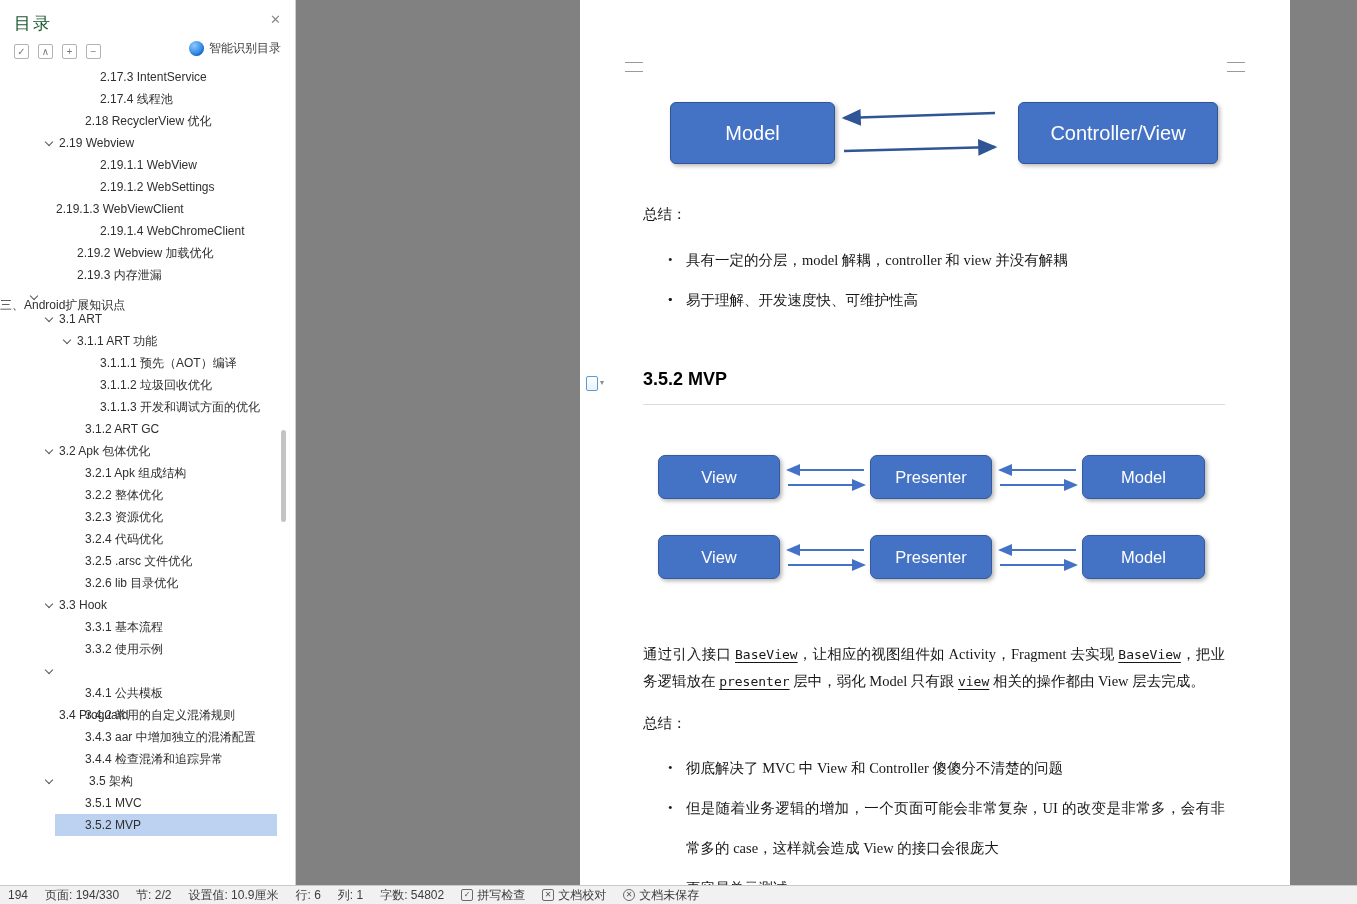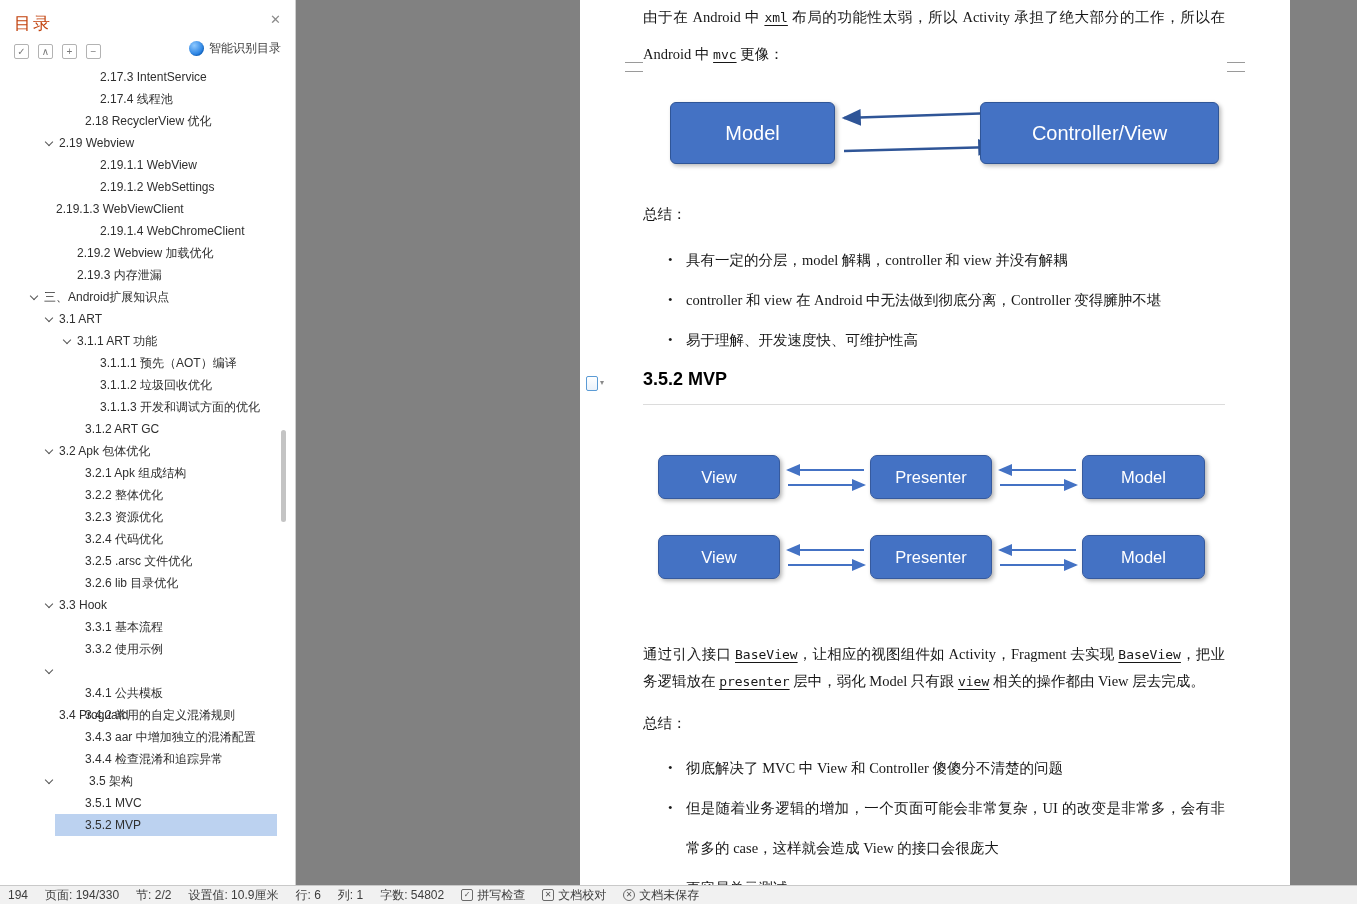--- a/index.html
+++ b/index.html
@@ -2,21 +2,21 @@
 <html><head>
 <meta charset="utf-8">
 <style>
   html,body{margin:0;padding:0;}
   body{font-family:"Liberation Sans",sans-serif;background:#555;}
   .app{position:relative;width:1357px;height:904px;background:#818181;overflow:hidden;}
 
   
   .sidebar{position:absolute;left:0;top:0;width:295px;height:885px;background:#ffffff;border-right:1px solid #cfcfcf;z-index:3;}
   .sb-header{position:relative;height:36px;padding:12px 14px 0;box-sizing:border-box;}
-  .sb-title{font-size:17px;color:#c2410c;letter-spacing:2px;}
+  .sb-title{font-size:17px;color:#14532d;letter-spacing:2px;}
   .sb-close{position:absolute;right:14px;top:12px;font-size:13px;color:#8a8a8a;cursor:pointer;}
   .sb-tools{position:relative;height:26px;padding:4px 14px 0;box-sizing:border-box;display:flex;align-items:center;}
   .icon-box{width:15px;height:15px;border:1px solid #b3b3b3;border-radius:2px;color:#7a7a7a;font-size:10px;line-height:13px;text-align:center;margin-right:9px;box-sizing:border-box;}
   .smart{position:absolute;right:14px;top:4px;display:flex;align-items:center;gap:5px;font-size:12px;color:#3f3f3f;}
   .ai-dot{width:15px;height:15px;border-radius:50%;background:radial-gradient(circle at 35% 30%,#8ec9ff,#1d7ae0 70%);box-shadow:inset -1px -1px 1px rgba(0,0,0,.15);}
   .toc-tree{position:absolute;top:66px;left:0;right:0;bottom:0;overflow:hidden;}
   .toc-item{position:relative;height:22px;line-height:22px;font-size:12px;color:#2f2f2f;white-space:nowrap;margin-right:18px;cursor:default;}
   .toc-item.sel{background:linear-gradient(to right,transparent 0 55px,#BCD2F0 55px 100%);}
   .toc-label{display:inline-block;}
   .chev{position:absolute;top:7px;width:9px;height:9px;}
@@ -36,21 +36,21 @@
   .bullet{position:relative;line-height:40px;padding-left:18px;text-align:justify;}
   .dot{position:absolute;left:0;top:0;font-size:13px;}
 
   .crop{position:absolute;width:18px;height:10px;border-top:1.6px solid #9a9a9a;border-bottom:1.6px solid #9a9a9a;box-sizing:border-box;}
 
   
   .mvc-diagram{position:absolute;left:63px;top:100px;width:582px;height:70px;}
   .mvc-arrows{position:absolute;left:0;top:0;}
   .mvc-box{position:absolute;top:2px;height:62px;background:#4472C4;border:1px solid #2f5597;border-radius:6px;color:#fff;display:flex;align-items:center;justify-content:center;font-family:"Liberation Sans",sans-serif;font-size:20px;box-shadow:2px 2px 4px rgba(0,0,0,.28);box-sizing:border-box;}
   .mvc-b1{left:27px;width:165px;}
-  .mvc-b2{left:337px;width:239px;text-align:center;}
+  .mvc-b2{left:375px;width:200px;text-align:center;}
 
   
   .anchor-icon{position:absolute;left:6px;top:376px;display:flex;align-items:flex-start;gap:2px;}
   .pg{display:inline-block;width:10px;height:13px;border:1.5px solid #5b9bd5;border-radius:2px;background:linear-gradient(#ffffff,#eaf2fb);}
   .cr{font-size:8px;color:#8a8a8a;line-height:8px;margin-top:3px;}
   .doc-heading{position:absolute;left:63px;right:65px;top:369px;margin:0;font-family:"Liberation Sans",sans-serif;font-size:18px;font-weight:bold;color:#000;padding-bottom:14px;border-bottom:1px solid #dcdcdc;}
 
   
   .mvp-diagram{position:absolute;left:63px;top:437px;width:582px;height:170px;}
   .mvp-row{position:absolute;left:15px;width:547px;height:46px;}
@@ -92,21 +92,21 @@
         <div class="toc-item"><span class="toc-label" style="padding-left: 100px;">2.17.3 IntentService</span></div>
         <div class="toc-item"><span class="toc-label" style="padding-left: 100px;">2.17.4 线程池</span></div>
         <div class="toc-item"><span class="toc-label" style="padding-left: 85px;">2.18 RecyclerView 优化</span></div>
         <div class="toc-item"><span class="chev" style="left: 45px;"></span><span class="toc-label" style="padding-left: 59px;">2.19 Webview</span></div>
         <div class="toc-item"><span class="toc-label" style="padding-left: 100px;">2.19.1.1 WebView</span></div>
         <div class="toc-item"><span class="toc-label" style="padding-left: 100px;">2.19.1.2 WebSettings</span></div>
         <div class="toc-item"><span class="toc-label" style="padding-left: 56px;">2.19.1.3 WebViewClient</span></div>
         <div class="toc-item"><span class="toc-label" style="padding-left: 100px;">2.19.1.4 WebChromeClient</span></div>
         <div class="toc-item"><span class="toc-label" style="padding-left: 77px;">2.19.2 Webview 加载优化</span></div>
         <div class="toc-item"><span class="toc-label" style="padding-left: 77px;">2.19.3 内存泄漏</span></div>
-        <div class="toc-item"><span class="chev" style="left: 30px;"></span><span class="toc-label" style="padding-left: 44px;">三、Android扩展知识点</span></div>
+        <div class="toc-item"><span class="chev" style="left: 30px;"></span><span class="toc-label" style=" margin-top: 8px;">三、Android扩展知识点</span></div>
         <div class="toc-item"><span class="chev" style="left: 45px;"></span><span class="toc-label" style="padding-left: 59px;">3.1 ART</span></div>
         <div class="toc-item"><span class="chev" style="left: 63px;"></span><span class="toc-label" style="padding-left: 77px;">3.1.1 ART 功能</span></div>
         <div class="toc-item"><span class="toc-label" style="padding-left: 100px;">3.1.1.1 预先（AOT）编译</span></div>
         <div class="toc-item"><span class="toc-label" style="padding-left: 100px; text-align: center;">3.1.1.2 垃圾回收优化</span></div>
         <div class="toc-item"><span class="toc-label" style="padding-left: 100px;">3.1.1.3 开发和调试方面的优化</span></div>
         <div class="toc-item"><span class="toc-label" style="padding-left: 85px;">3.1.2 ART GC</span></div>
         <div class="toc-item"><span class="chev" style="left: 45px;"></span><span class="toc-label" style="padding-left: 59px;">3.2 Apk 包体优化</span></div>
         <div class="toc-item"><span class="toc-label" style="padding-left: 85px;">3.2.1 Apk 组成结构</span></div>
         <div class="toc-item"><span class="toc-label" style="padding-left: 85px;">3.2.2 整体优化</span></div>
         <div class="toc-item"><span class="toc-label" style="padding-left: 85px;">3.2.3 资源优化</span></div>
@@ -126,23 +126,20 @@
         <div class="toc-item sel"><span class="toc-label" style="padding-left: 85px;">3.5.2 MVP</span></div>
       </div>
     <div class="scrollbar">
       <div class="sb-thumb"></div>
     </div>
   </aside>
 
   <main class="canvas">
     <div class="page">
 
-      <p class="para doc-text" style="top:-16px;line-height:36px;">
-        <span>由于在 Android 中 </span><span class="u">xml</span><span> 布局的功能性太弱，所以 Activity 承担了绝大部分的工作，所以在 Android 中 </span><span class="u">mvc</span><span> 更像：</span>
-      </p>
 
       <div class="crop" style="left:45px;top:62px;"></div>
       <div class="crop" style="left:647px;top:62px;"></div>
 
       <div class="mvc-diagram">
         <svg class="mvc-arrows" width="582" height="70" viewBox="0 0 582 70">
           <defs>
             <marker id="m1" markerWidth="9" markerHeight="9" refX="7" refY="3.5" orient="auto">
               <path d="M0,0 L8,3.5 L0,7 Z" fill="#2f5597"></path>
             </marker>
@@ -151,21 +148,21 @@
           <line x1="201" y1="51" x2="352" y2="47" stroke="#2f5597" stroke-width="2.4" marker-end="url(#m1)"></line>
         </svg>
         <div class="mvc-box mvc-b1">Model</div>
         <div class="mvc-box mvc-b2">Controller/View</div>
       </div>
 
       <div class="summary doc-text" style="top:203px;">总结：</div>
 
       <div class="bullet-list doc-text" style="top:240px;">
         <div class="bullet"><span class="dot">•</span><span>具有一定的分层，model 解耦，controller 和 view 并没有解耦</span></div>
-        <div class="bullet"><span class="dot">•</span><span>controller 和 view 在 Android 中无法做到彻底分离，Controller 变得臃肿不堪</span></div>
+        <div class="bullet"><span class="dot">•</span></div>
         <div class="bullet"><span class="dot">•</span><span>易于理解、开发速度快、可维护性高</span></div>
       </div>
 
       <span class="anchor-icon">
         <span class="pg"></span>
         <span class="cr">▾</span>
       </span>
       <h2 class="doc-heading">3.5.2 MVP</h2>
 
       <div class="mvp-diagram">

